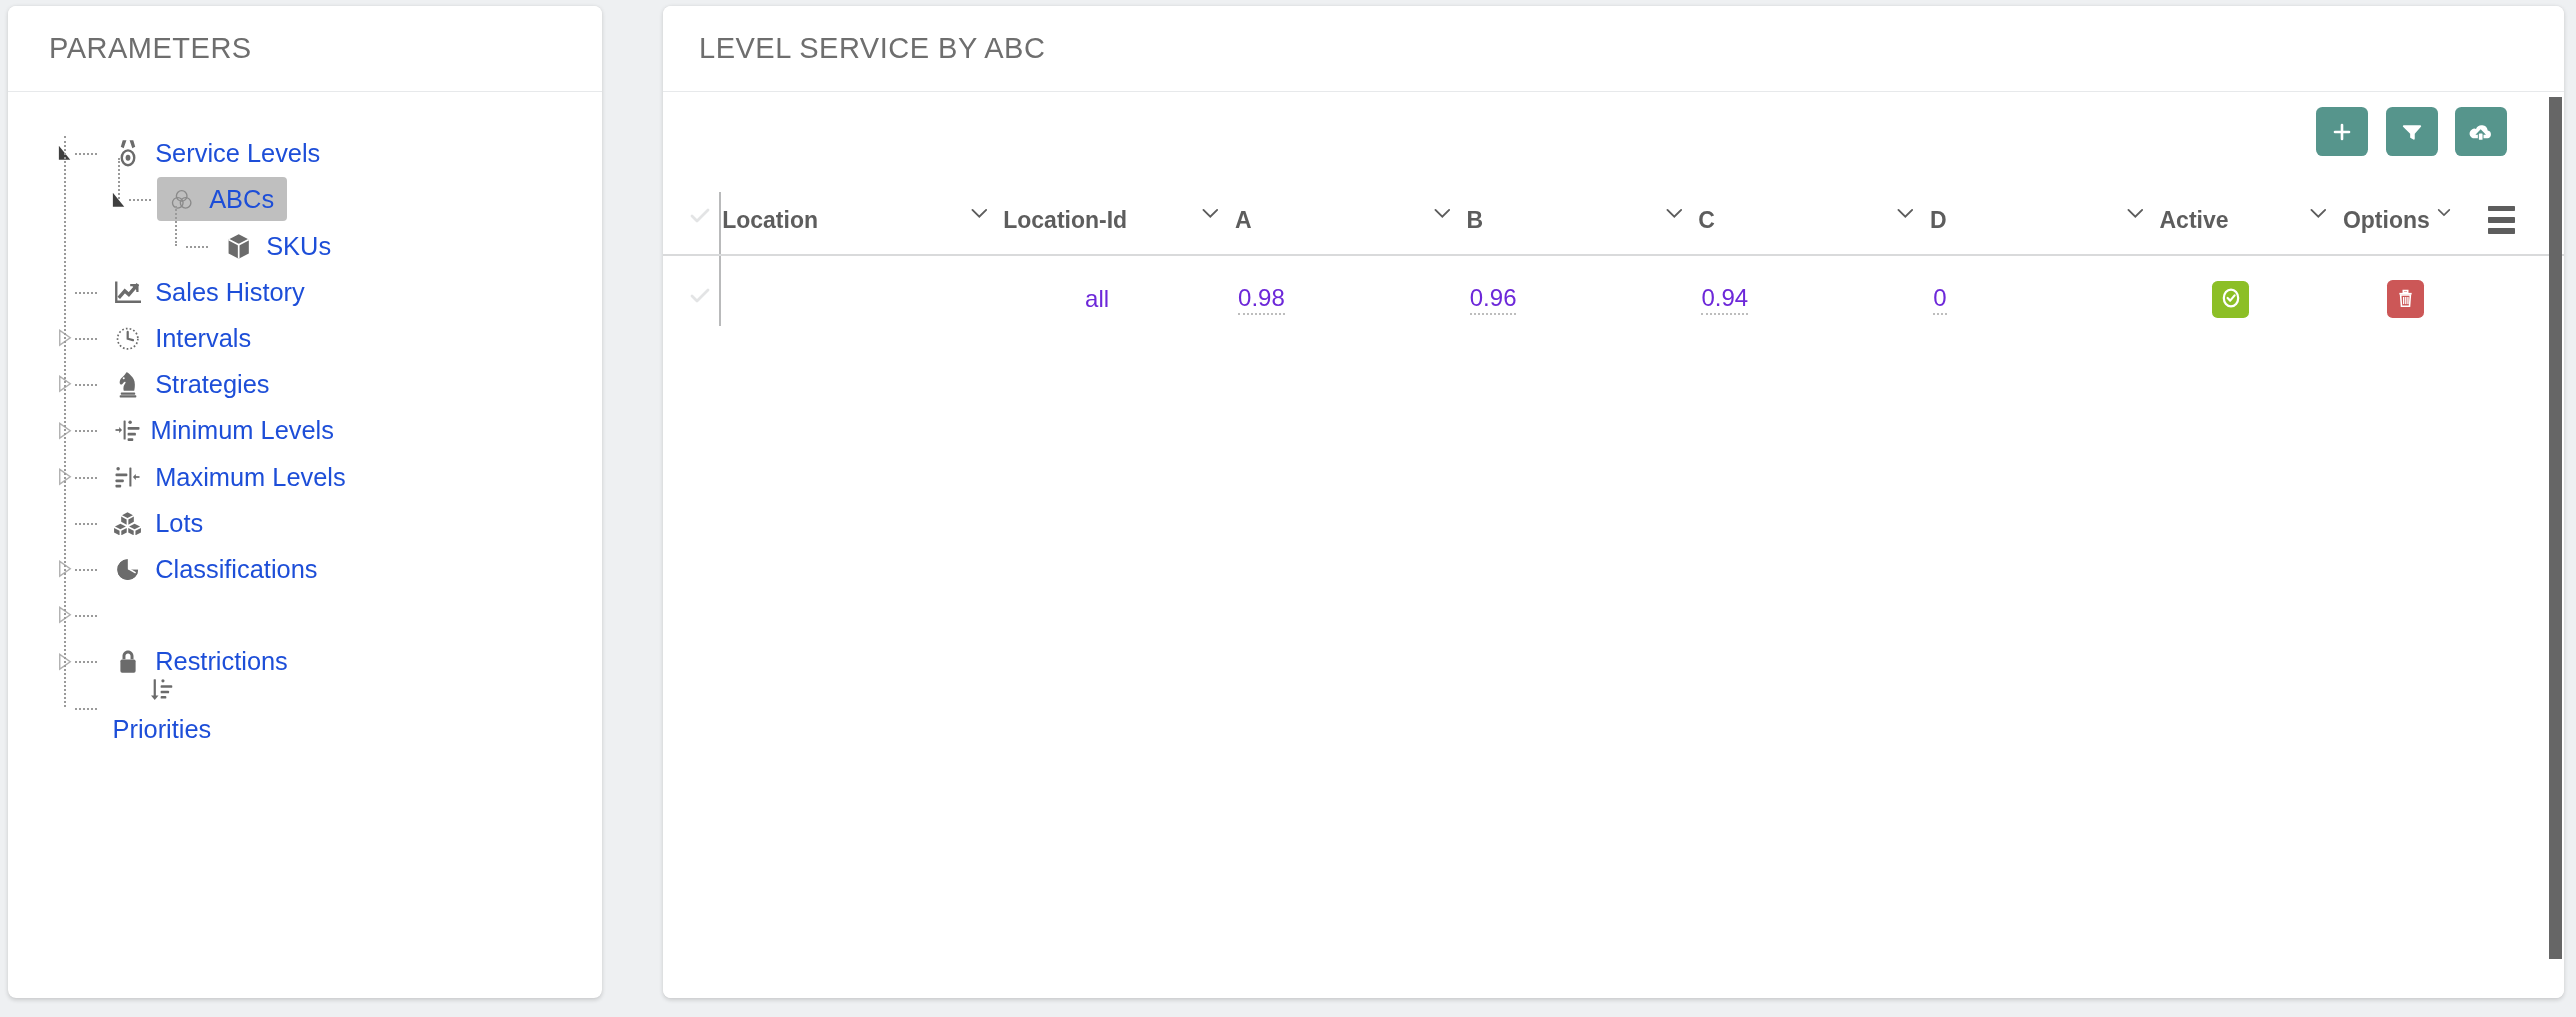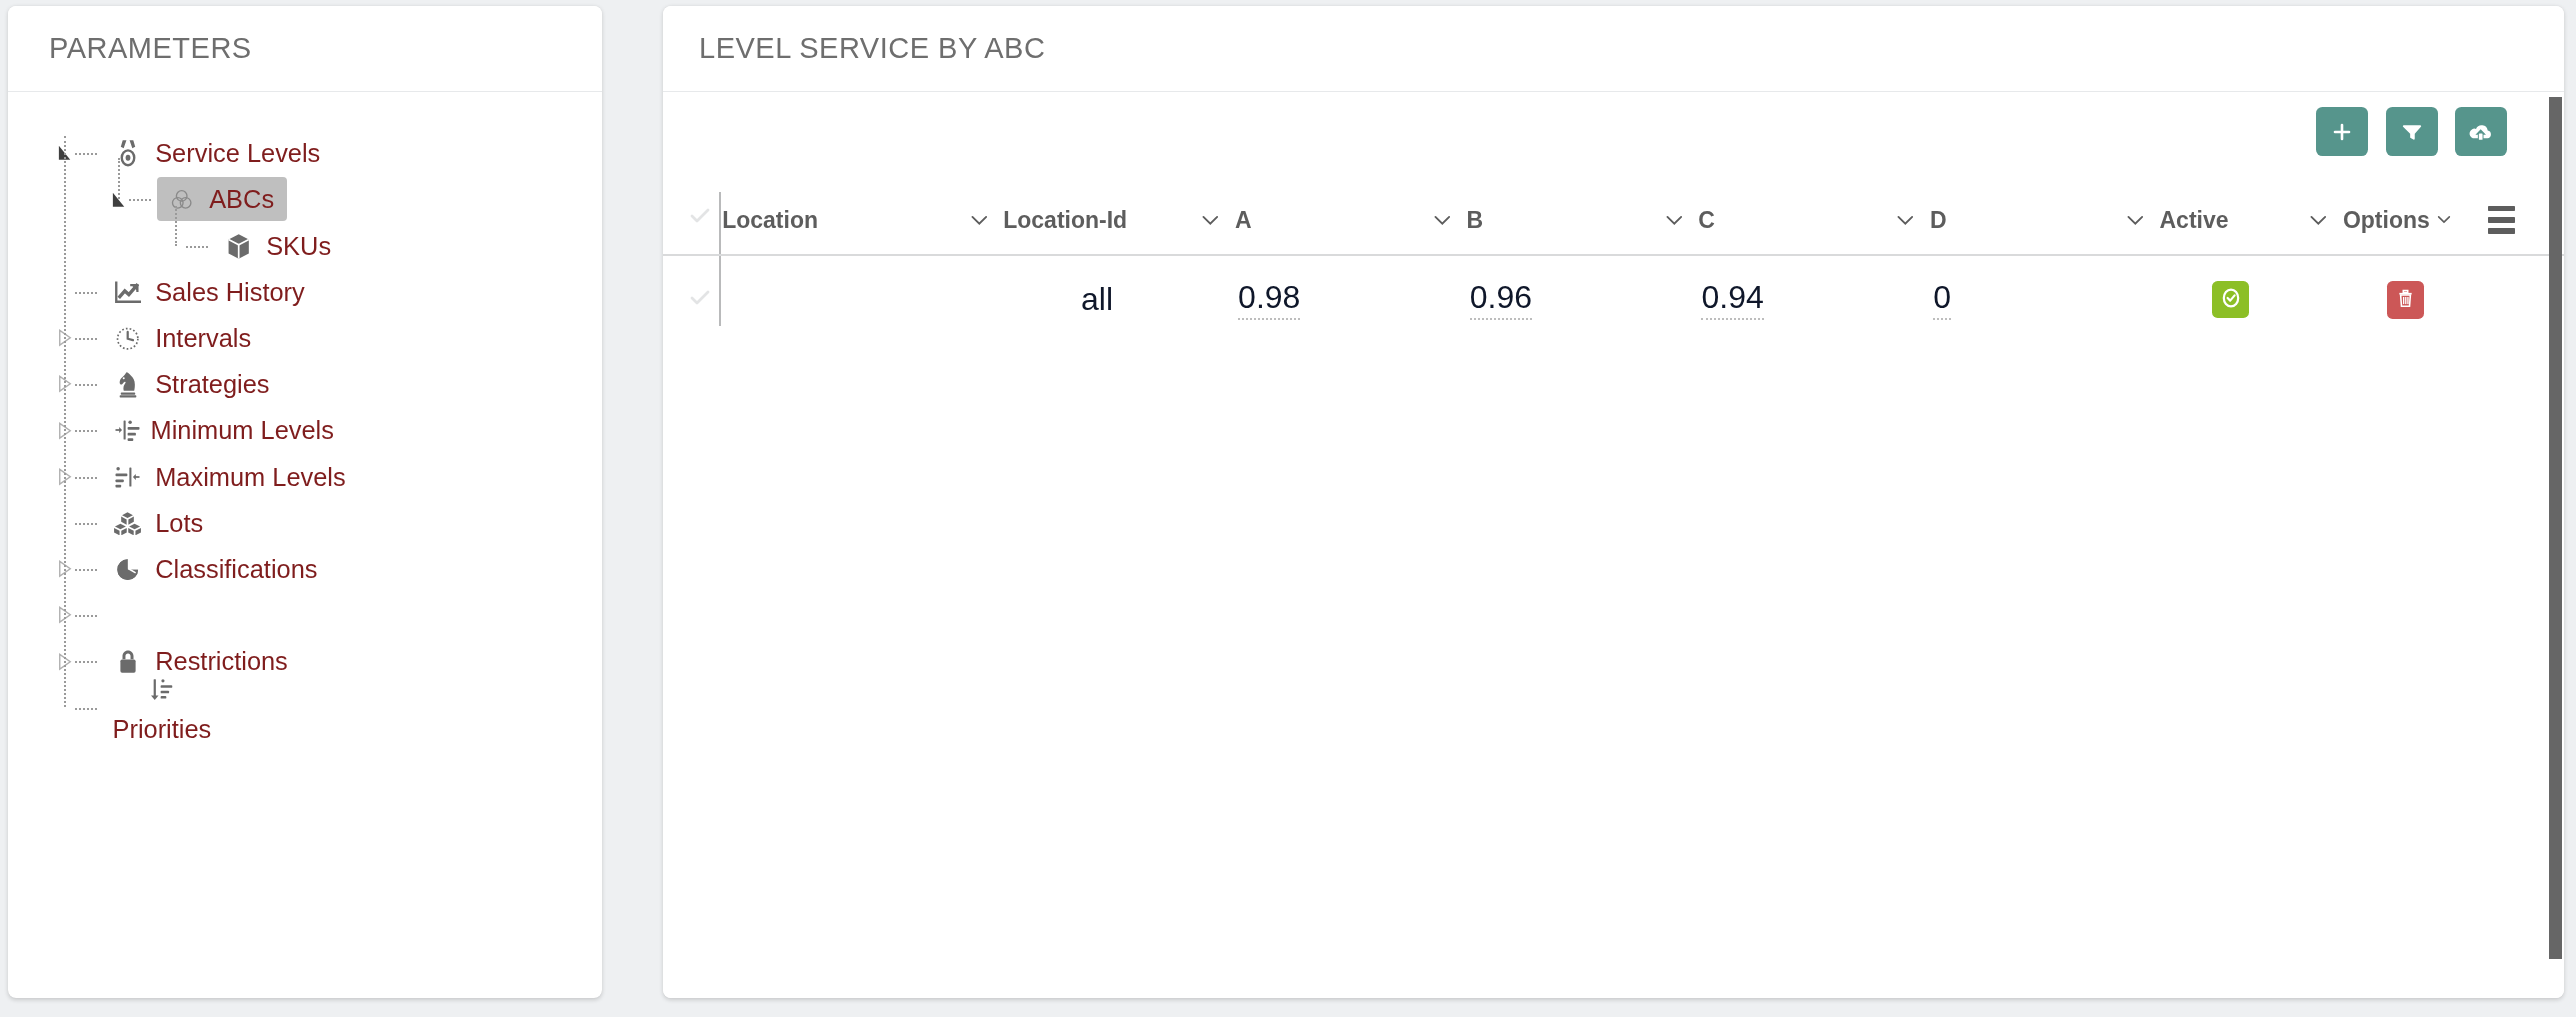--- a/index.html
+++ b/index.html
@@ -39,21 +39,21 @@
   .tree { position: relative; padding: 38px 0 0 0; height: calc(100% - 86px); }
 
   .tree-row {
     position: relative;
     height: 46px;
     display: flex;
     align-items: center;
   }
   .tree-label {
     font-size: 25.4px;
-    color: #7f1d1d;
+    color: #1d4ed8;
     white-space: nowrap;
     line-height: 1;
   }
   .tree-pill {
     display: inline-flex;
     align-items: center;
     padding: 7.1px 12.7px 7.1px 9.5px;
     border-radius: 4px;
     gap: 12.7px;
   }
@@ -110,27 +110,27 @@
     font-size: 23px;
     color: #5d5d5d;
     font-weight: bold;
     text-align: left;
     padding: 0 0 20.6px 0;
     vertical-align: bottom;
     border-bottom: 2.4px solid #d9dadb;
     white-space: nowrap;
   }
   table.grid td {
-    font-size: 32px;
-    color: #0f172a;
+    font-size: 24px;
+    color: #6d28d9;
     padding: 16px 0 0 0;
     vertical-align: middle;
     height: 70px;
   }
-  .th-inner { display: flex; align-items: center; justify-content: space-between; padding-right: 14px; }
+  .th-inner { display: flex; align-items: flex-start; justify-content: space-between; padding-right: 14px; }
   .th-inner.nogrow { justify-content: flex-start; gap: 6.4px; }
   .caret { color: #5d5d5d; width: 20.6px; height: 12.7px; flex: 0 0 20.6px; }
   .caret svg { display: block; }
 
   .col-check { width: 52px; padding-left: 17.5px !important; text-align: center !important; }
   .sep-col { width: 3.2px; padding: 0 !important; }
   .vsep { width: 2.4px; background: #b9babb; height: 62px; }
   .vsep.row { height: 70px; }
 
   .chk { color: #e3e4e5; display: inline-block; }

